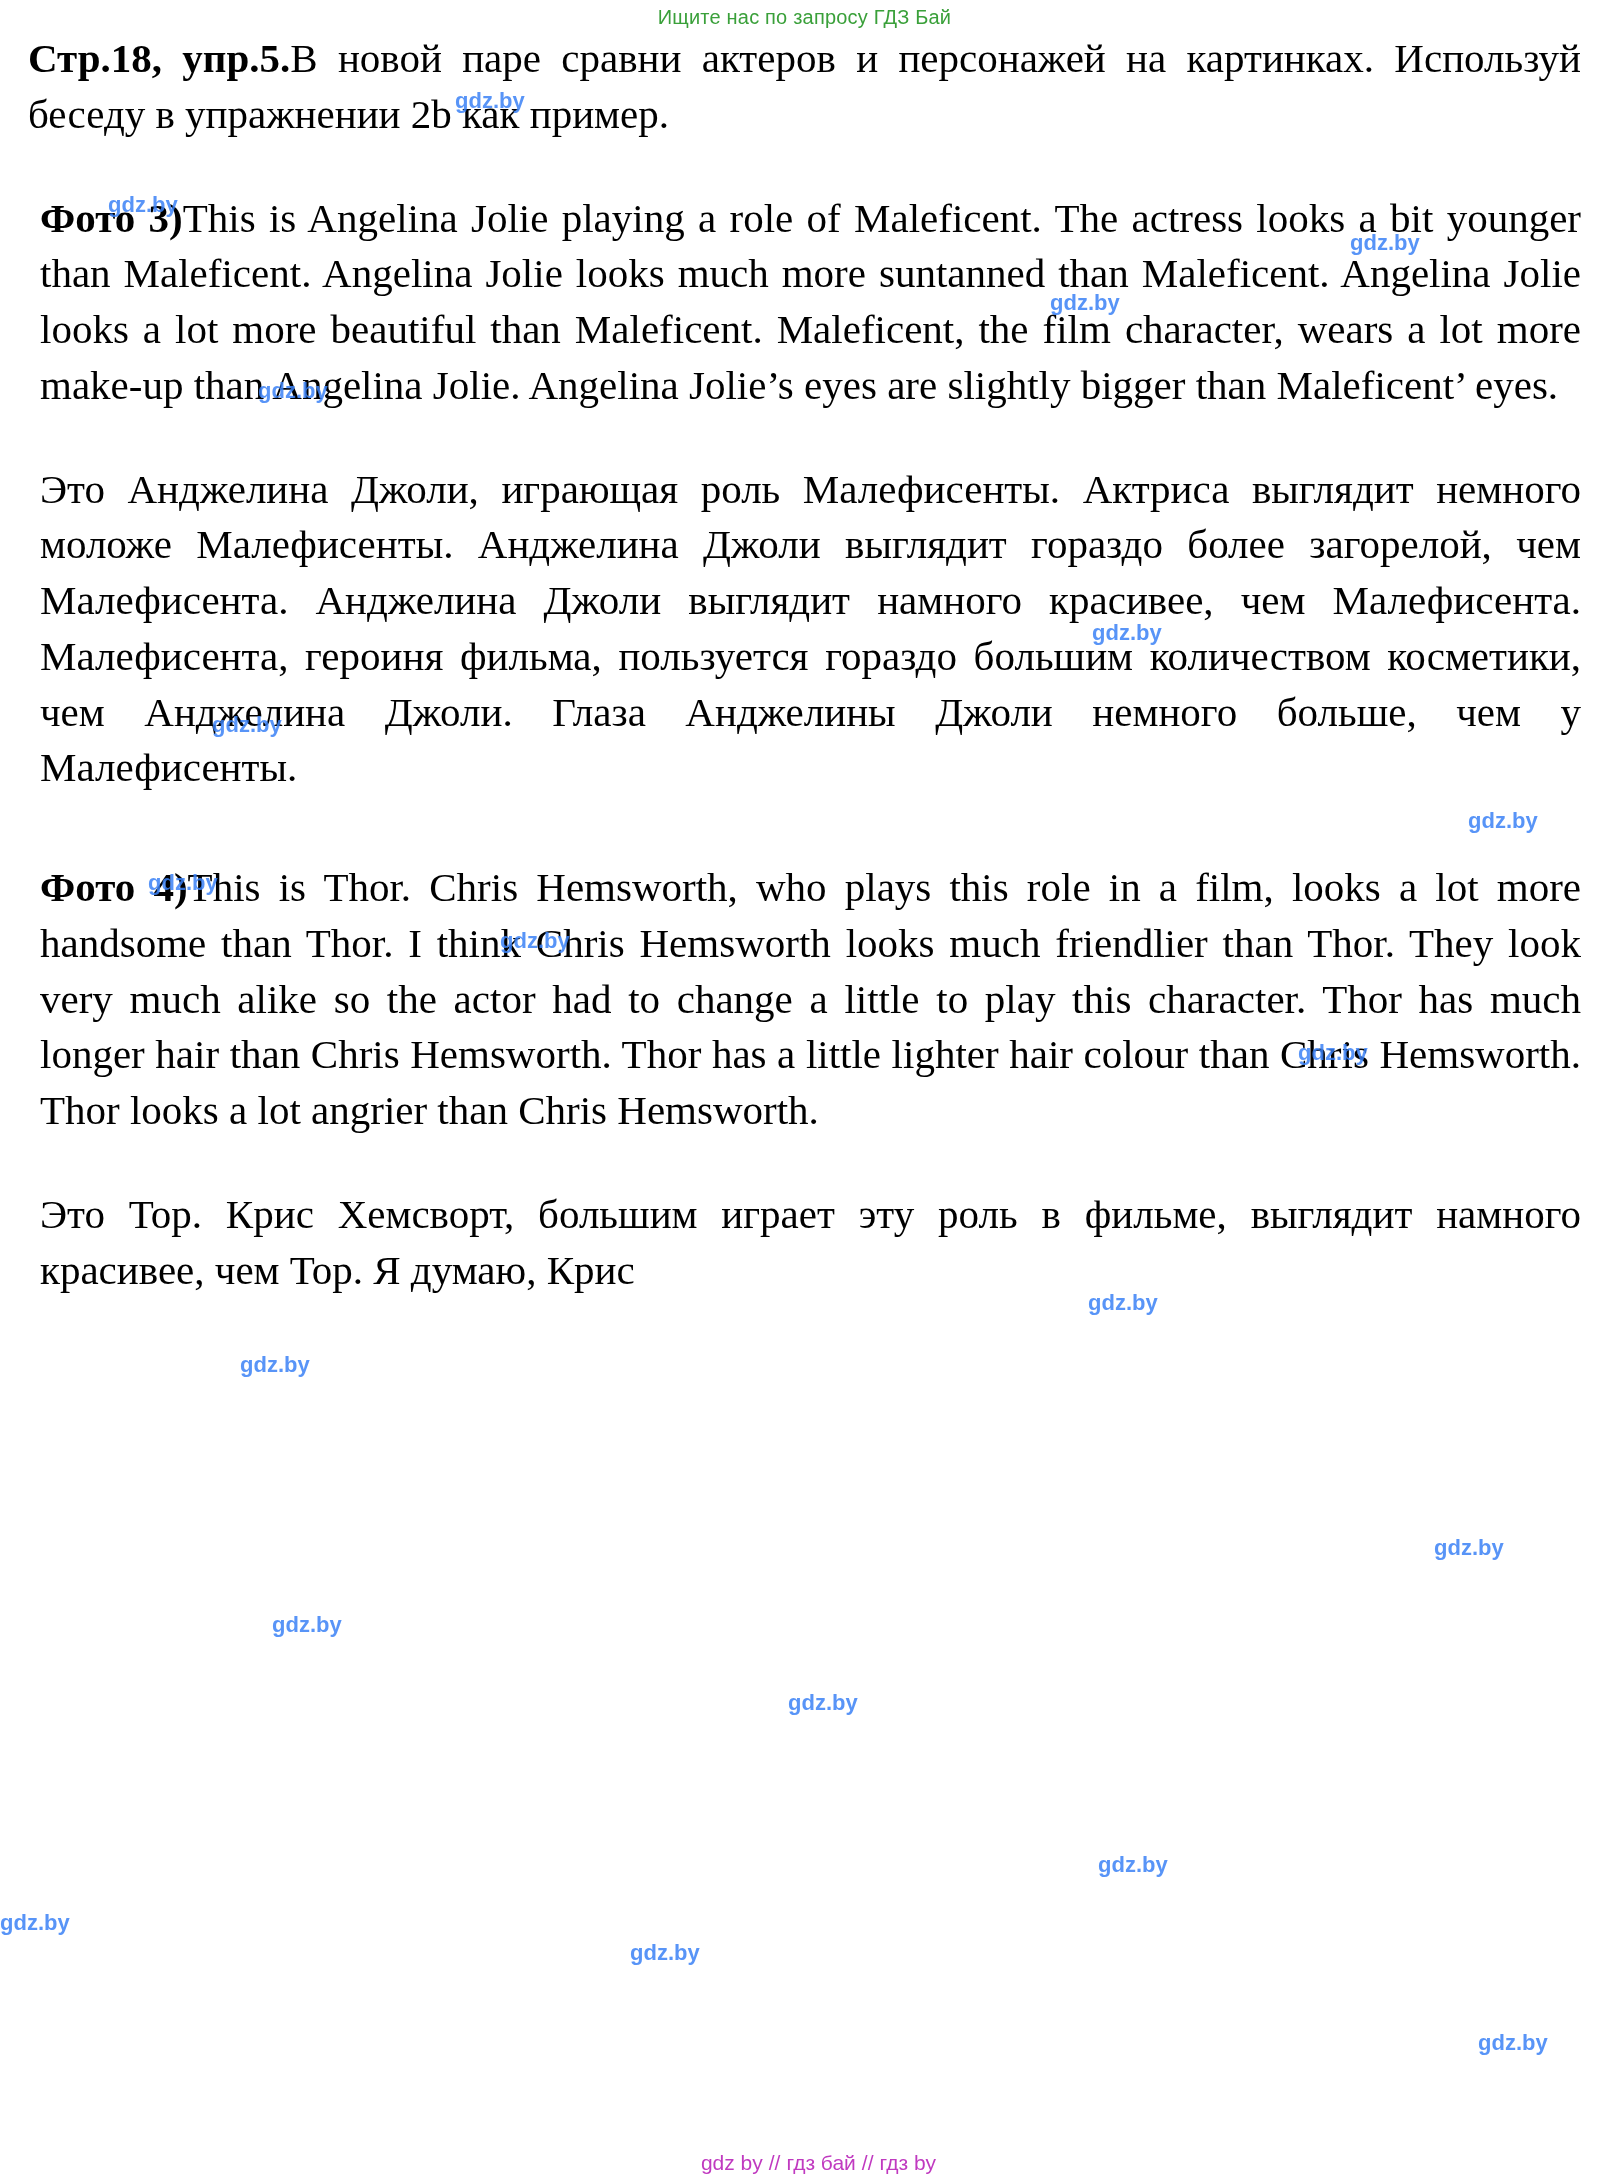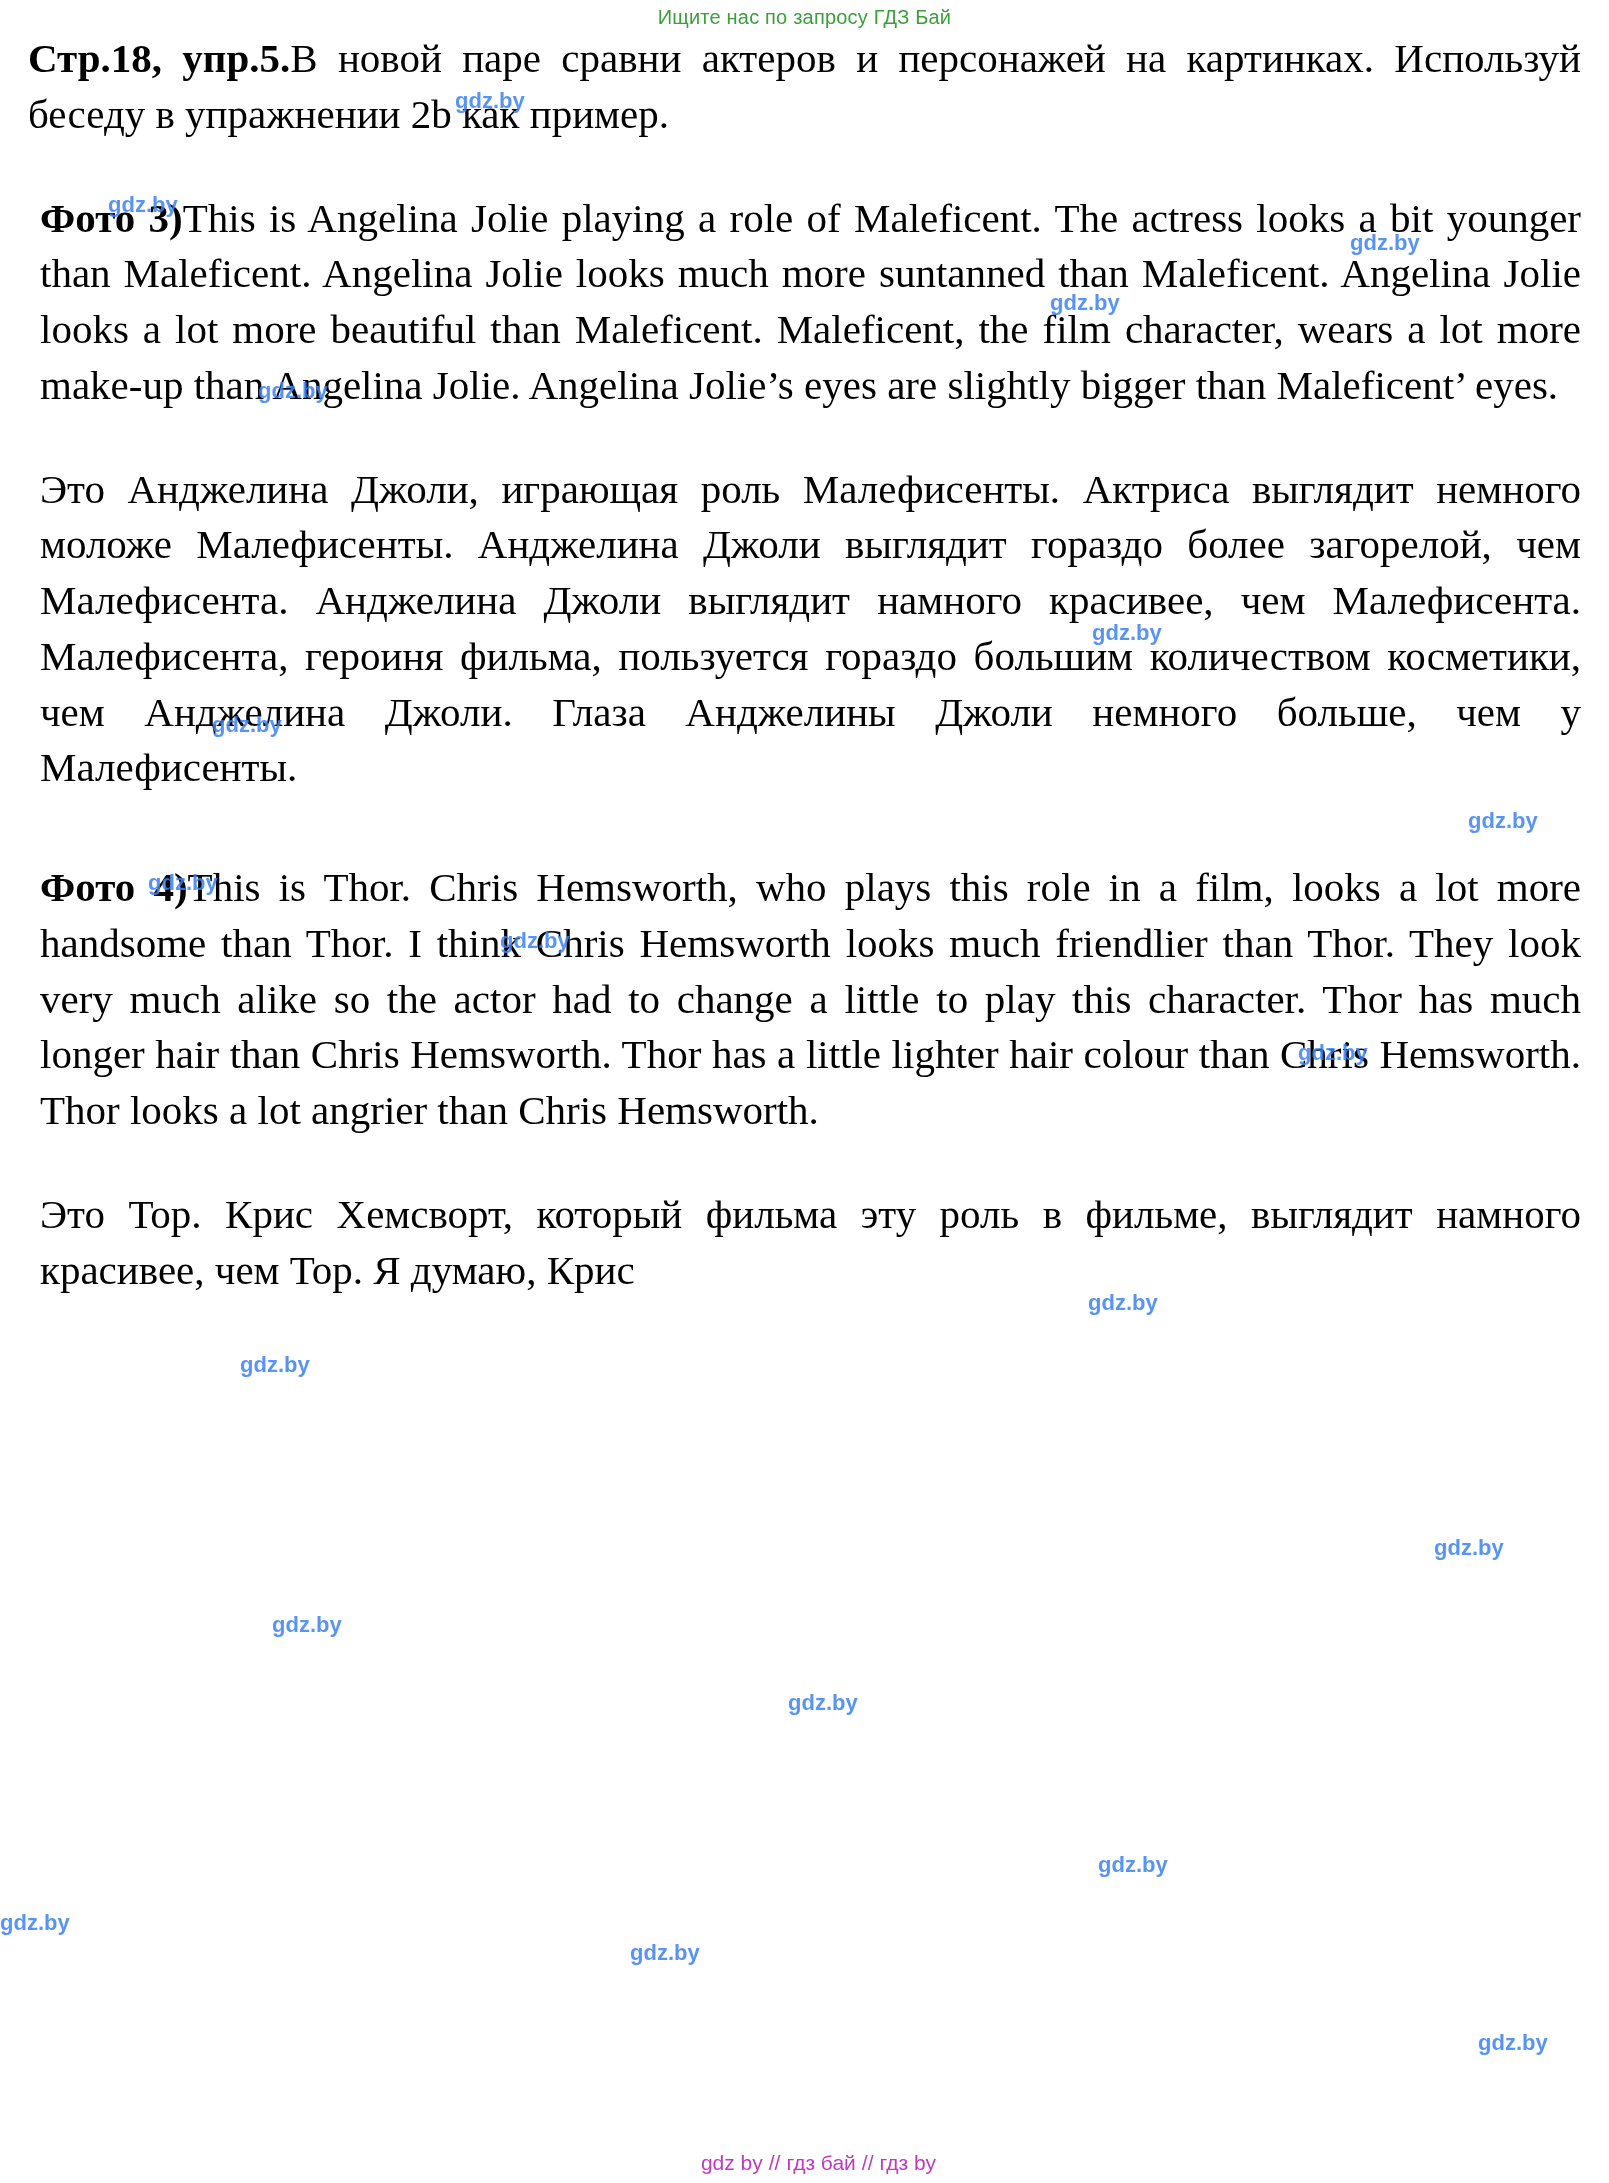--- a/index.html
+++ b/index.html
@@ -111,21 +111,21 @@
     <p class="para">Это Анджелина Джоли, играющая роль Малефисенты. Актриса выглядит немного моложе Малефисенты. Анджелина Джоли выглядит гораздо более загорелой, чем Малефисента. Анджелина Джоли выглядит намного красивее, чем Малефисента. Малефисента, героиня фильма, пользуется гораздо большим количеством косметики, чем Анджелина Джоли. Глаза Анджелины Джоли немного больше, чем у Малефисенты.</p>
 
     <div class="gap-med"></div>
 
     <p class="para">
       <span class="bold">Фото 4)</span><span>This is Thor. Chris Hemsworth, who plays this role in a film, looks a lot more handsome than Thor. I think Chris Hemsworth looks much friendlier than Thor. They look very much alike so the actor had to change a little to play this character. Thor has much longer hair than Chris Hemsworth. Thor has a little lighter hair colour than Chris Hemsworth. Thor looks a lot angrier than Chris Hemsworth.</span>
     </p>
 
     <div class="gap-small"></div>
 
-    <p class="para">Это Тор. Крис Хемсворт, который фильма эту роль в фильме, выглядит намного красивее, чем Тор. Я думаю, Крис</p>
+    <p class="para">Это Тор. Крис Хемсворт, большим играет эту роль в фильме, выглядит намного красивее, чем Тор. Я думаю, Крис</p>
 
   </div>
 
   <div id="watermark-layer">
       <div class="wm" style="left: 455px; top: 88px;">gdz.by</div>
       <div class="wm" style="left: 108px; top: 192px;">gdz.by</div>
       <div class="wm" style="left: 1350px; top: 230px;">gdz.by</div>
       <div class="wm" style="left: 1050px; top: 290px;">gdz.by</div>
       <div class="wm" style="left: 258px; top: 378px;">gdz.by</div>
       <div class="wm" style="left: 1092px; top: 620px;">gdz.by</div>

